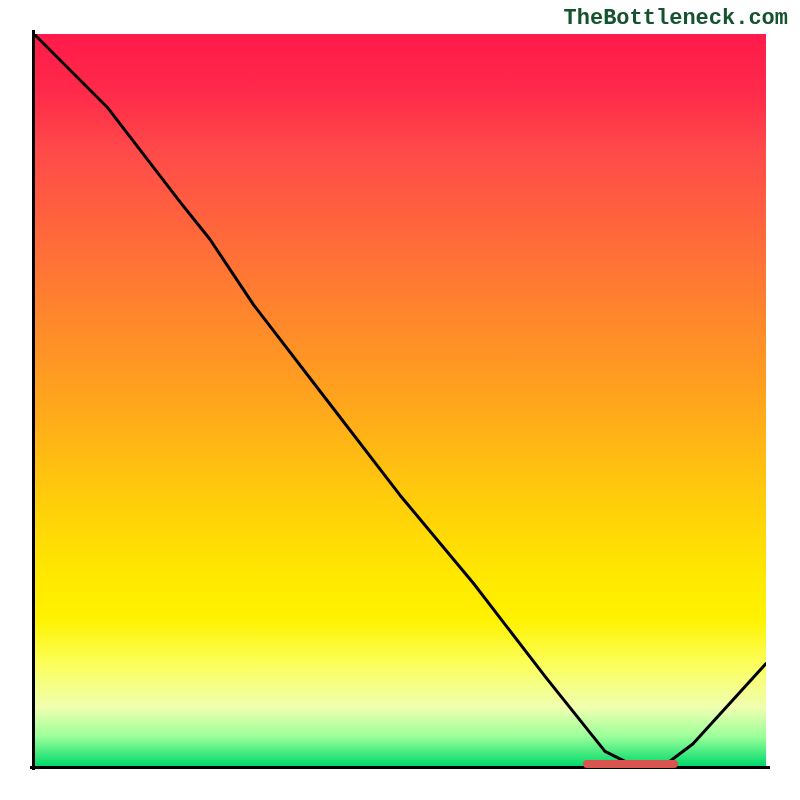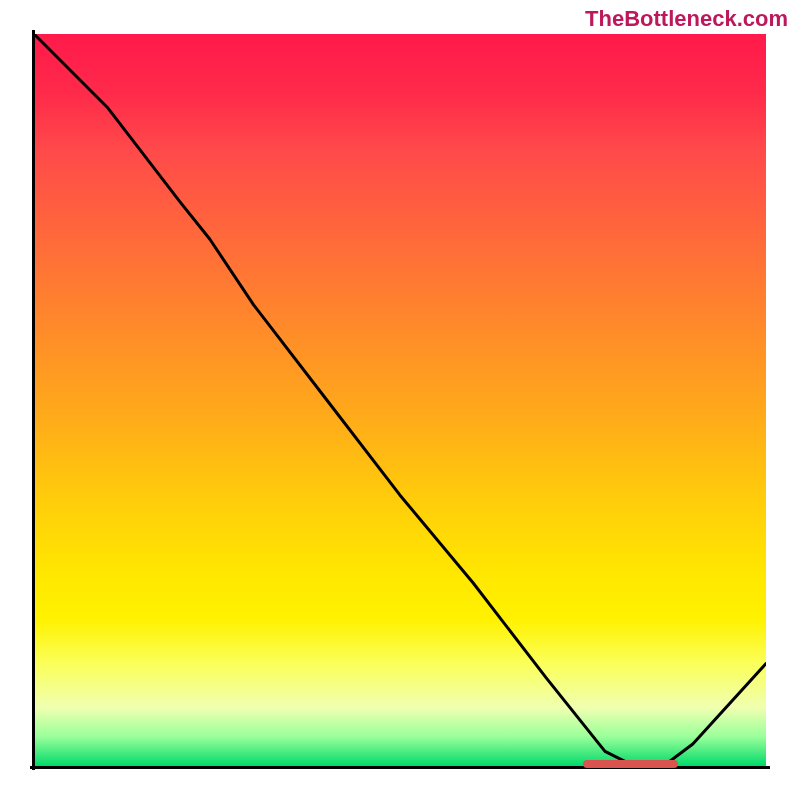--- a/index.html
+++ b/index.html
@@ -10,22 +10,23 @@
     position: relative;
     font-family: Arial, sans-serif;
     overflow: hidden;
   }
   .watermark {
     position: absolute;
     top: 6px;
     right: 12px;
     font-size: 22px;
     font-weight: bold;
-    color: #be185d;
+    color: #14532d;
     z-index: 10;
+    font-family: Liberation Mono, monospace;
   }
   .plot-area {
     position: absolute;
     left: 34px;
     top: 34px;
     width: 732px;
     height: 732px;
     background: linear-gradient(to bottom,
       #ff1a4a 0%,
       #ff2a4a 8%,

